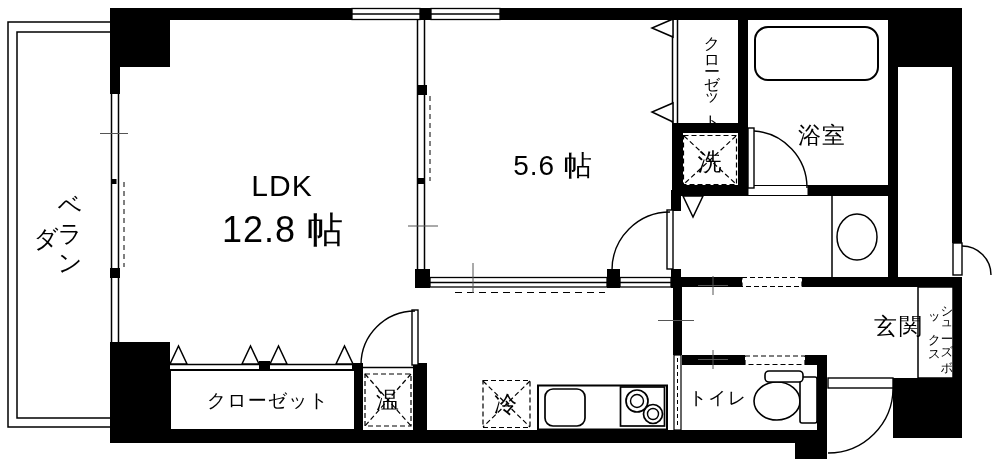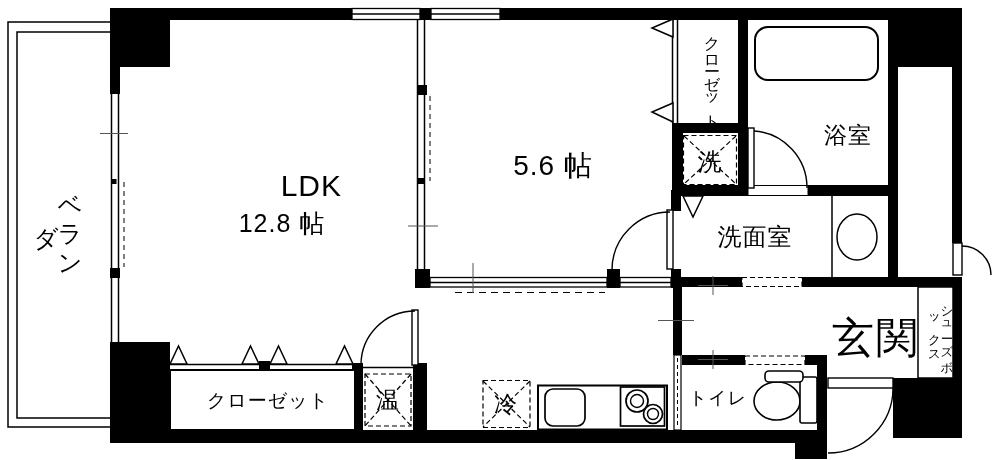--- a/index.html
+++ b/index.html
@@ -3,21 +3,21 @@
 <meta charset="utf-8">
 <style>
   html,body{margin:0;padding:0;background:#ffffff;}
   .plan-canvas{
     position:relative;width:1000px;height:460px;background:#ffffff;
     font-family:"Liberation Sans","DejaVu Sans",sans-serif;color:#000;overflow:hidden;
   }
   .plan-canvas svg{position:absolute;left:0;top:0;}
   .lbl{position:absolute;text-align:center;line-height:1.2;white-space:nowrap;letter-spacing:1px;}
   .lbl.v{writing-mode:vertical-rl;text-orientation:upright;white-space:normal;line-height:1.0;}
-  .lbl.big{font-size:30px;text-align:right;}
+  .lbl.big{font-size:30px;}
 </style>
 </head>
 <body>
 
 <div class="plan-canvas">
 
 <svg width="1000" height="460" viewBox="0 0 1000 460">
 
   <g stroke="#000" fill="none" stroke-width="1.5">
     <path d="M110,22 H8 V427 H110"></path>
@@ -151,37 +151,36 @@
     <path d="M698,285.5 H728"></path>
     <path d="M713,276 V295"></path>
     <path d="M698,359.5 H728"></path>
     <path d="M713,350 V369"></path>
   </g>
 </svg>
 
   <div class="lbl v" style="left:50px;top:168px;width:32px;height:110px;font-size:24px;letter-spacing:3px;">ベランダ</div>
 
   <div class="lbl big" style="left:222px;top:168px;width:120px;">LDK</div>
-  <div class="lbl" style="left:222px;top:208px;width:120px;font-size:25px;">12.8 帖</div>
+  <div class="lbl" style="left:222px;top:208px;width:120px;font-size:36px;">12.8 帖</div>
 
   <div class="lbl" style="left:493px;top:149px;width:120px;font-size:28px;">5.6 帖</div>
 
   <div class="lbl v" style="left:694px;top:23px;width:26px;height:102px;font-size:16px;letter-spacing:1px;">クローゼット</div>
 
-  <div class="lbl" style="left:772px;top:122px;width:100px;font-size:23px;text-align:right;">浴室</div>
+  <div class="lbl" style="left:772px;top:122px;width:100px;font-size:23px;">浴室</div>
 
   <div class="lbl" style="left:692px;top:148px;width:36px;font-size:24px;">洗</div>
 
-  <div class="lbl" style="left:695px;top:223px;width:120px;font-size:24px;">洗面室</div>
 
   <div class="lbl" style="left:185px;top:390px;width:166px;font-size:19px;">クローゼット</div>
 
   <div class="lbl" style="left:370px;top:387px;width:36px;font-size:23px;">温</div>
 
   <div class="lbl" style="left:488px;top:391px;width:36px;font-size:23px;">冷</div>
 
   <div class="lbl" style="left:683px;top:388px;width:70px;font-size:18px;font-family:Liberation Serif, serif;">トイレ</div>
 
-  <div class="lbl" style="left:826px;top:313px;width:100px;font-size:42px;letter-spacing:2px;">玄関</div>
+  <div class="lbl" style="left:849px;top:313px;width:100px;font-size:23px;letter-spacing:2px;">玄関</div>
 
   <div class="lbl v" style="left:917px;top:295px;width:36px;height:76px;font-size:12.5px;letter-spacing:3px;">シューズボックス</div>
 
 </div>
 
 </body></html>

